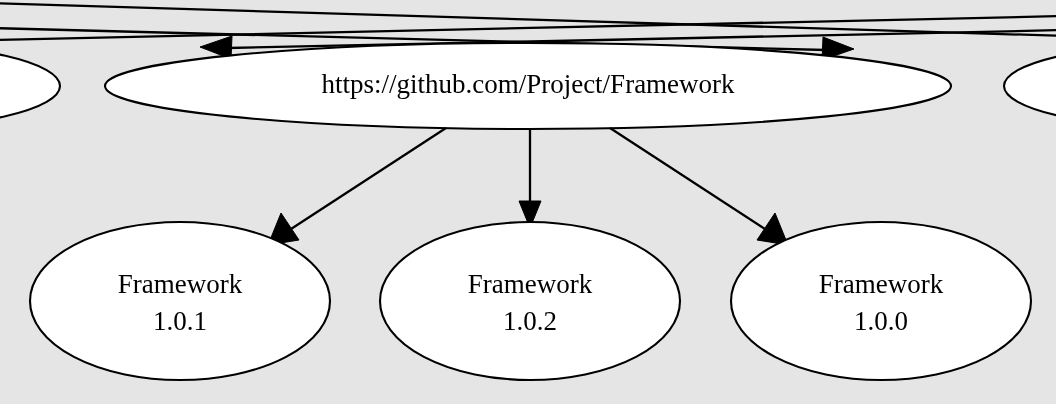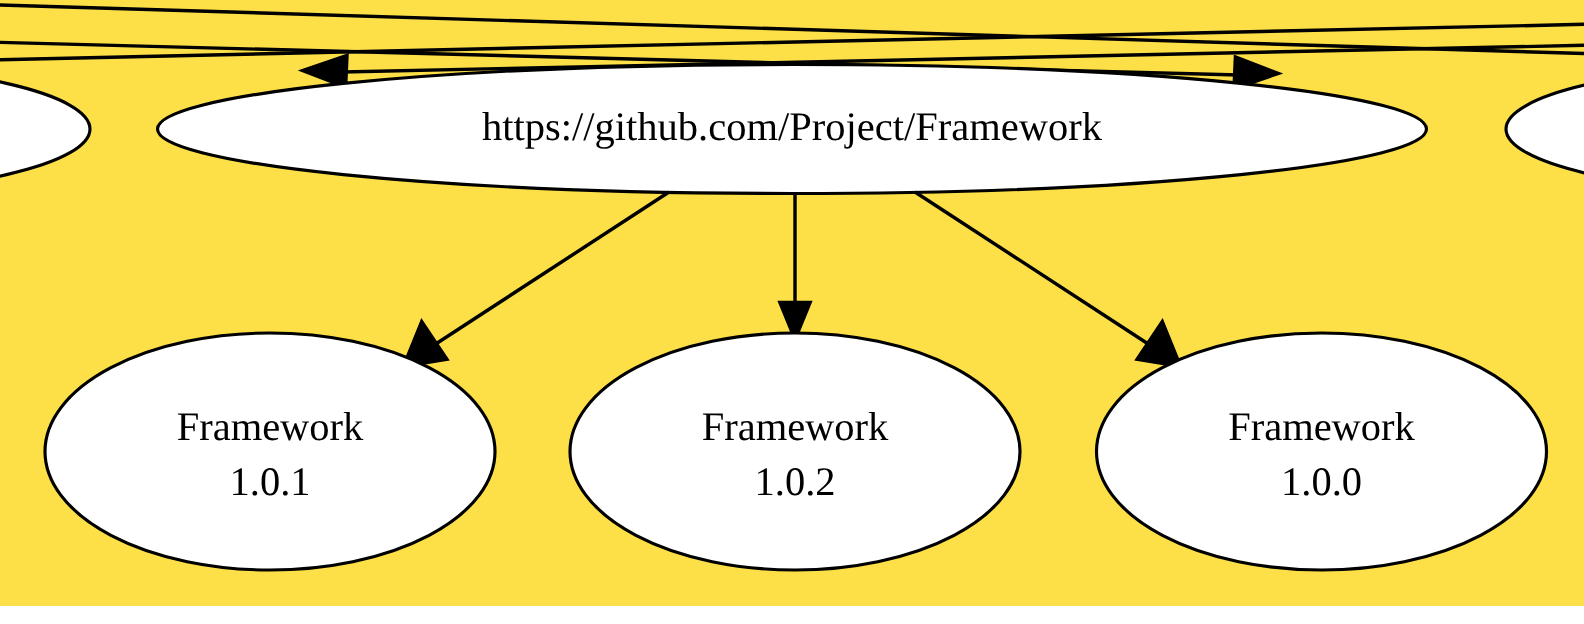--- a/index.html
+++ b/index.html
@@ -8,21 +8,21 @@
     padding: 0;
     background: #ffffff;
   }
   body {
     font-family: "Liberation Serif", "DejaVu Serif", serif;
   }
   #graph-canvas {
     position: relative;
     width: 1056px;
     height: 404px;
-    background: #fde047;
+    background: #e5e5e5;
     overflow: hidden;
   }
   #graph-svg {
     position: absolute;
     left: 0;
     top: 0;
     width: 1056px;
     height: 416px;
     display: block;
   }

